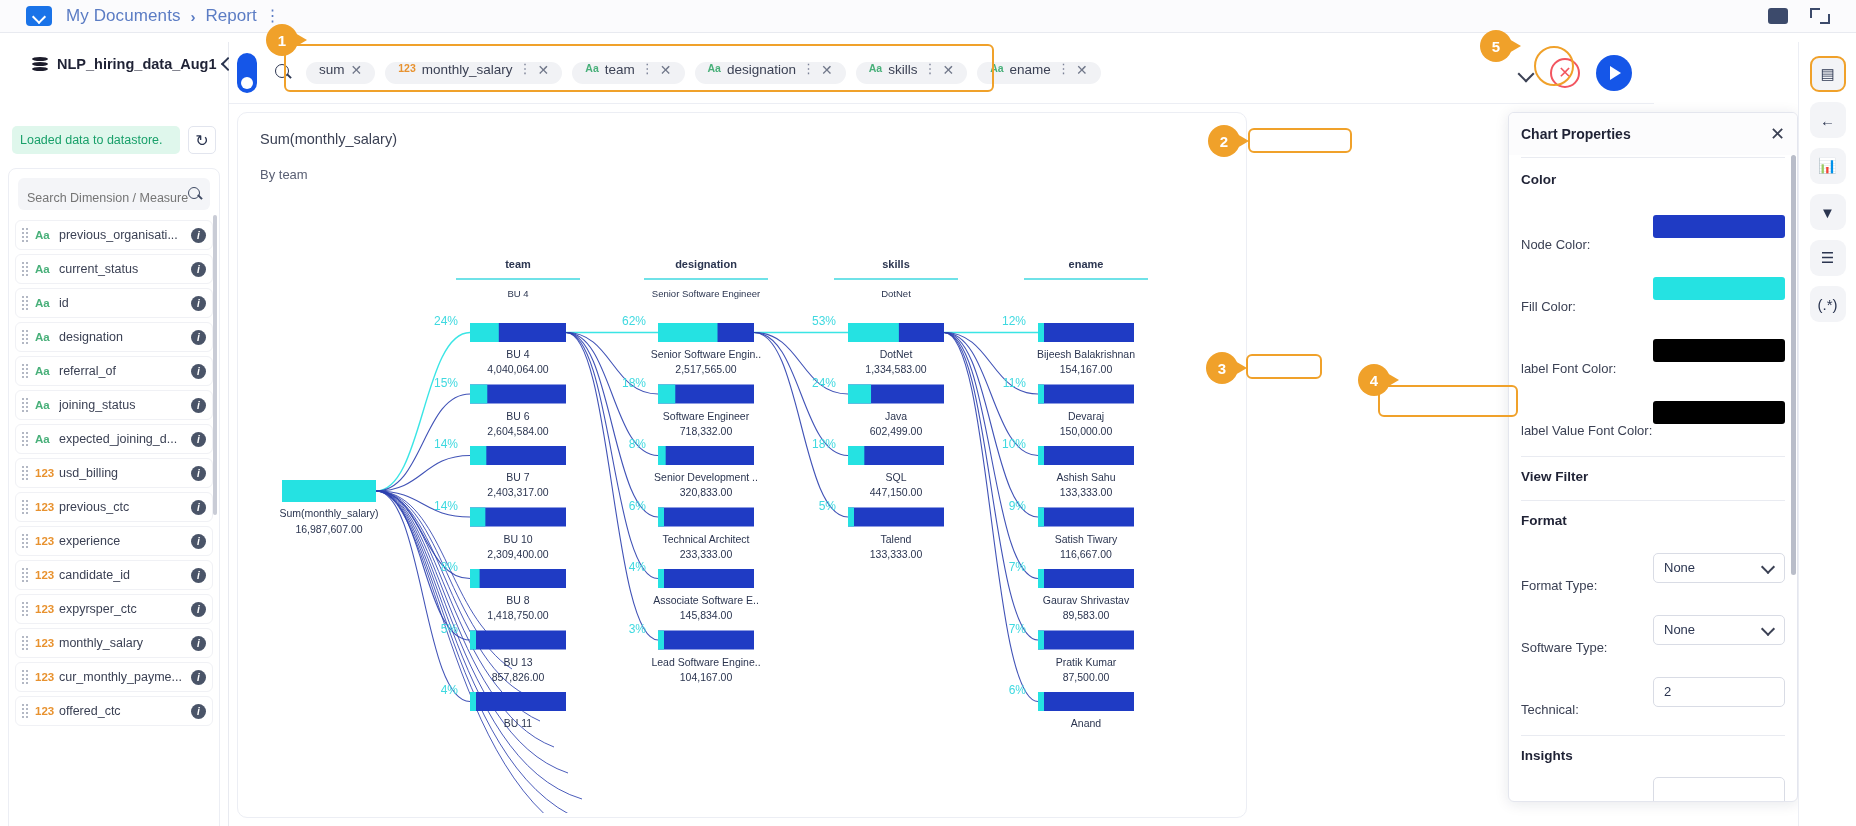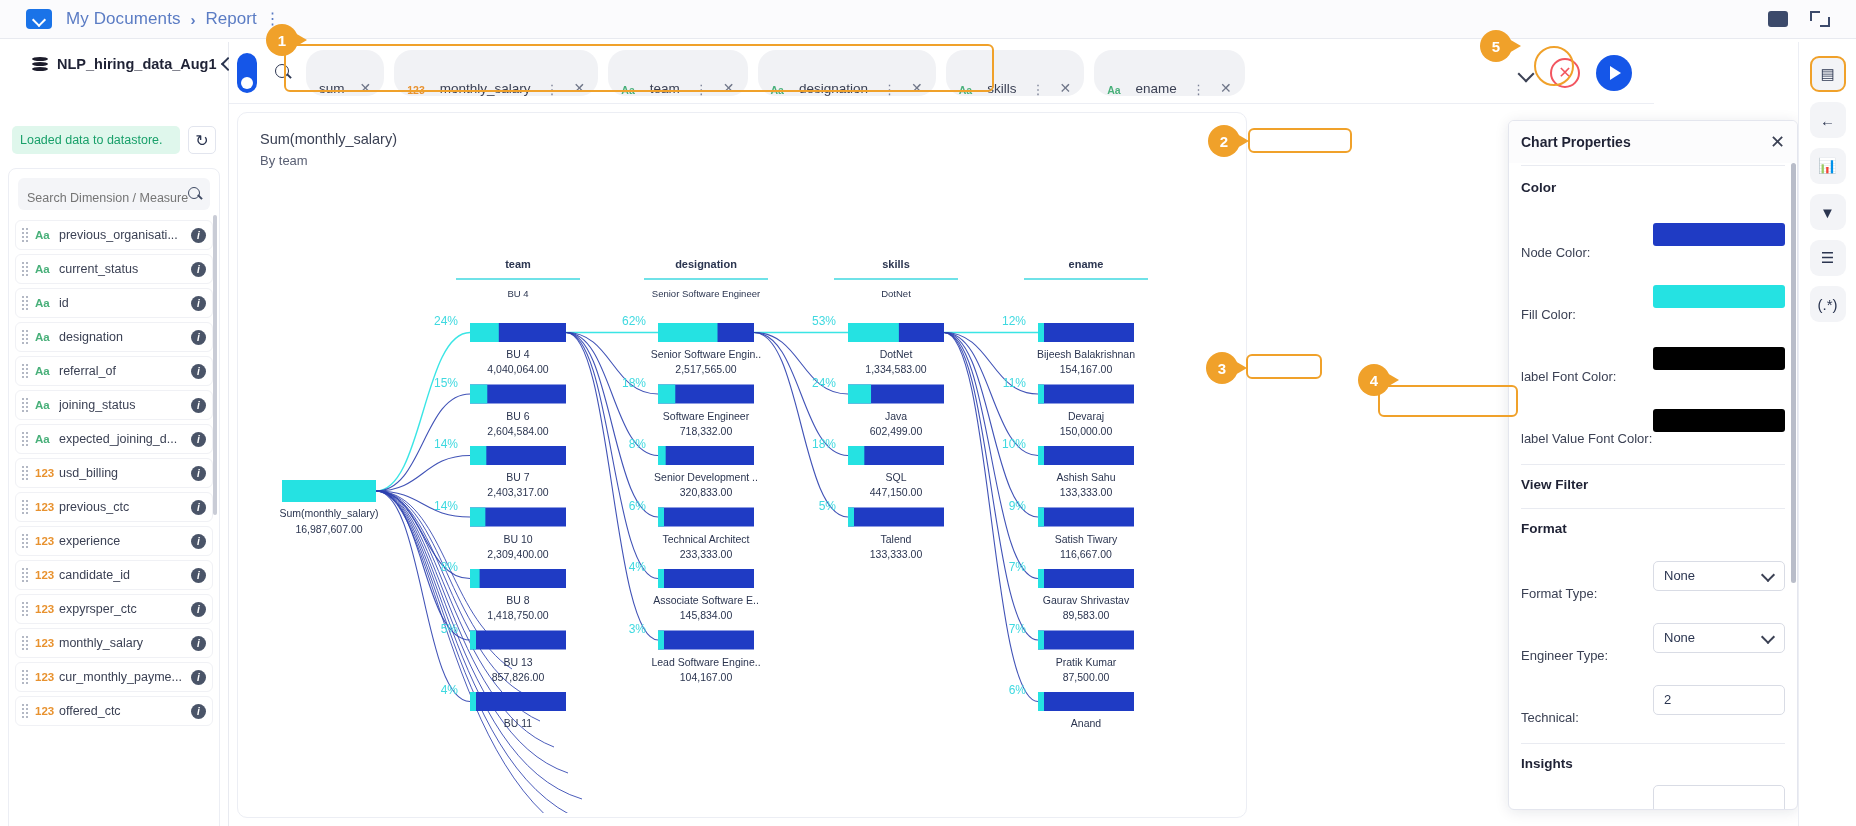--- a/index.html
+++ b/index.html
@@ -6,21 +6,21 @@
   html, body {
     width: 1856px; height: 826px;
     font-family: "Liberation Sans", sans-serif;
     background: #ffffff;
     overflow: hidden;
   }
   body { position: relative; }
 
   
   .topbar {
-    position: absolute; left: 0; top: 0; width: 1856px; height: 39px;
+    position: absolute; left: 0; top: 0; width: 1856px; height: 33px;
     background: #fbfbfd; border-bottom: 1px solid #e8eaf0;
     display: flex; align-items: center;
   }
   .folder-icon {
     width: 26px; height: 20px; margin-left: 26px; border-radius: 4px;
     background: #1a73e8; position: relative; flex: none;
   }
   .folder-icon:before {
     content: ""; position: absolute; left: 8px; top: 6px;
     width: 8px; height: 8px;
@@ -122,22 +122,22 @@
   }
   .toggle-pill:after{ content:""; position:absolute; left:4px; bottom:4px; width:12px;height:12px;
     border-radius:50%; background:#fff;}
   .qsearch-ic { margin-left: 18px; width:17px;height:17px; position:relative; flex:none;}
   .qsearch-ic:before{ content:""; position:absolute; left:0; top:0; width:12px;height:12px;
     border:1.8px solid #2b3550; border-radius:50%;}
   .qsearch-ic:after{ content:""; position:absolute; left:11px; top:11px; width:6px;height:1.8px;
     background:#2b3550; transform:rotate(45deg);}
   .token-area { display:flex; align-items:center; gap:10px; margin-left:14px; }
   .token {
-    display:flex; align-items:flex-end; gap:15px; background:#f1f2f5; border-radius:18px;
-    height: 46px; padding: 0 13px; cursor:pointer;
+    display:flex; align-items:flex-start; gap:6px; background:#f1f2f5; border-radius:18px;
+    height: 22px; padding: 0 13px; cursor:pointer;
   }
   .tk-type { font-size: 10.5px; font-weight:bold; }
   .tk-type.aa { color:#49b07a; }
   .tk-type.num { color:#e8922f; }
   .tk-text { font-size:13.5px; color:#3b4154; white-space:nowrap; }
   .tk-dots { font-size:13px; color:#7b8196; line-height:1; letter-spacing:0;}
   .tk-x { font-size:14px; color:#6d7螺; color:#707789; }
   .qb-right { margin-left:auto; display:flex; align-items:center; gap:16px; margin-right:22px;}
   .chev-down { width:16px;height:16px;position:relative;cursor:pointer;}
   .chev-down:before{content:"";position:absolute;left:2px;top:3px;width:10px;height:10px;
@@ -152,25 +152,25 @@
   }
   .play-btn:after{content:"";border-left:11px solid #fff;border-top:7px solid transparent;
     border-bottom:7px solid transparent;margin-left:3px;}
 
   
   .chartwrap {
     position:absolute; left:237px; top:112px; width:1010px; height:706px;
     background:#fff; border:1px solid #eceef4; border-radius:10px; overflow:hidden;
   }
   .chart-title { font-size:14.5px; color:#3b4154; margin:18px 0 0 22px;}
-  .chart-sub { font-size:13px; color:#5a6074; margin:6px 0 0 22px;}
+  .chart-sub { font-size:13px; color:#5a6074; margin:20px 0 0 22px;}
 
   
   .proppanel {
-    position:absolute; right:58px; top:120px; width:290px; height:690px;
+    position:absolute; right:58px; top:112px; width:290px; height:690px;
     background:#fff; border:1px solid #e4e6ee; border-radius:6px;
     box-shadow: 0 2px 14px rgba(20,30,60,.10); overflow:hidden;
   }
   .pp-head { height:42px; display:flex; align-items:center; padding:0 12px; background:#fcfcfd;}
   .pp-title { font-size:14px; font-weight:bold; color:#1f2235; }
   .pp-close { margin-left:auto; font-size:18px; color:#3b4154; cursor:pointer; line-height:1;}
   .pp-body { padding: 0 12px; height: 648px; overflow:hidden; position:relative;}
   .pp-sep { border-top:1px solid #e9ebf1; margin: 2px 0 14px 0;}
   .pp-sec { font-size:13.5px; font-weight:bold; color:#1f2235; margin: 6px 0 14px 0;}
   .pp-row { display:flex; align-items:center; margin-bottom:11px; }
@@ -782,21 +782,21 @@
     <div class="pp-sep" style="margin:16px 0 12px 0;"></div>
     <div class="pp-sec">Format</div>
     <div class="pp-row">
       <div class="pp-lbl">Format Type:</div>
       <div class="pp-select">
         <span>None</span>
         <span class="cv"></span>
       </div>
     </div>
     <div class="pp-row">
-      <div class="pp-lbl">Engineer Type:</div>
+      <div class="pp-lbl">Software Type:</div>
       <div class="pp-select">
         <span>None</span>
         <span class="cv"></span>
       </div>
     </div>
     <div class="pp-row">
       <div class="pp-lbl">Technical:</div>
       <input class="pp-input" value="2" style="">
     </div>
 

